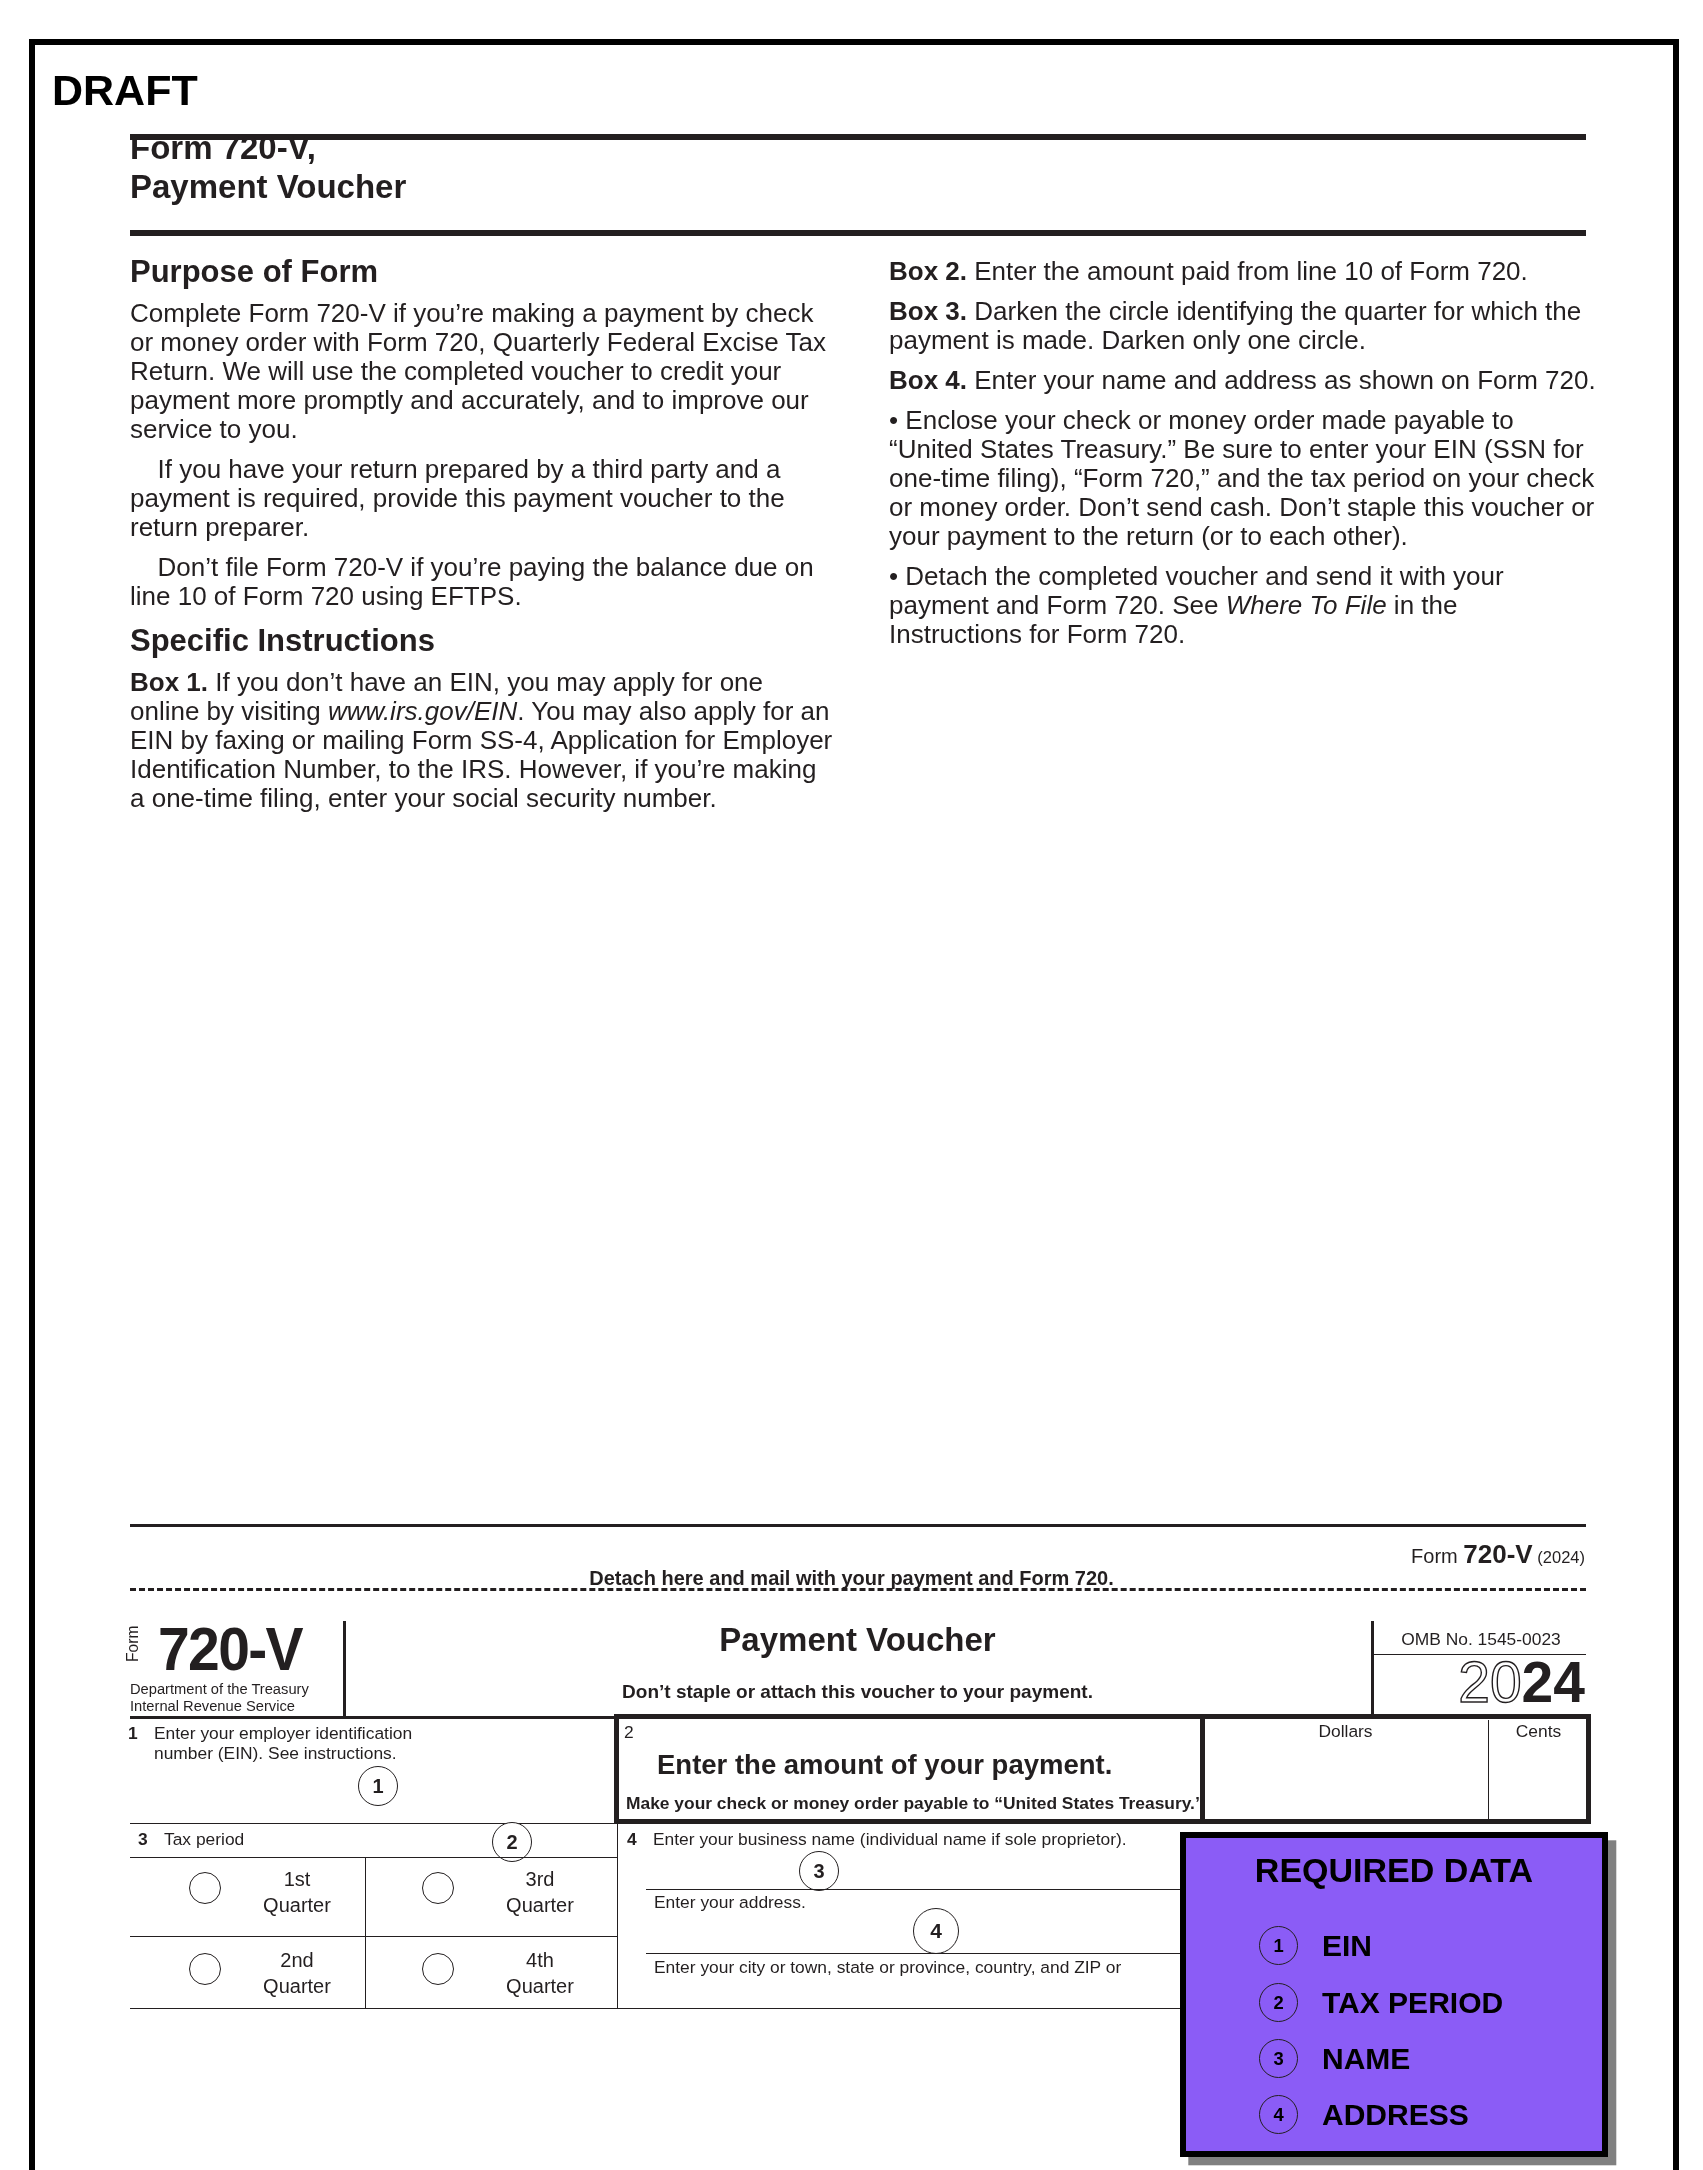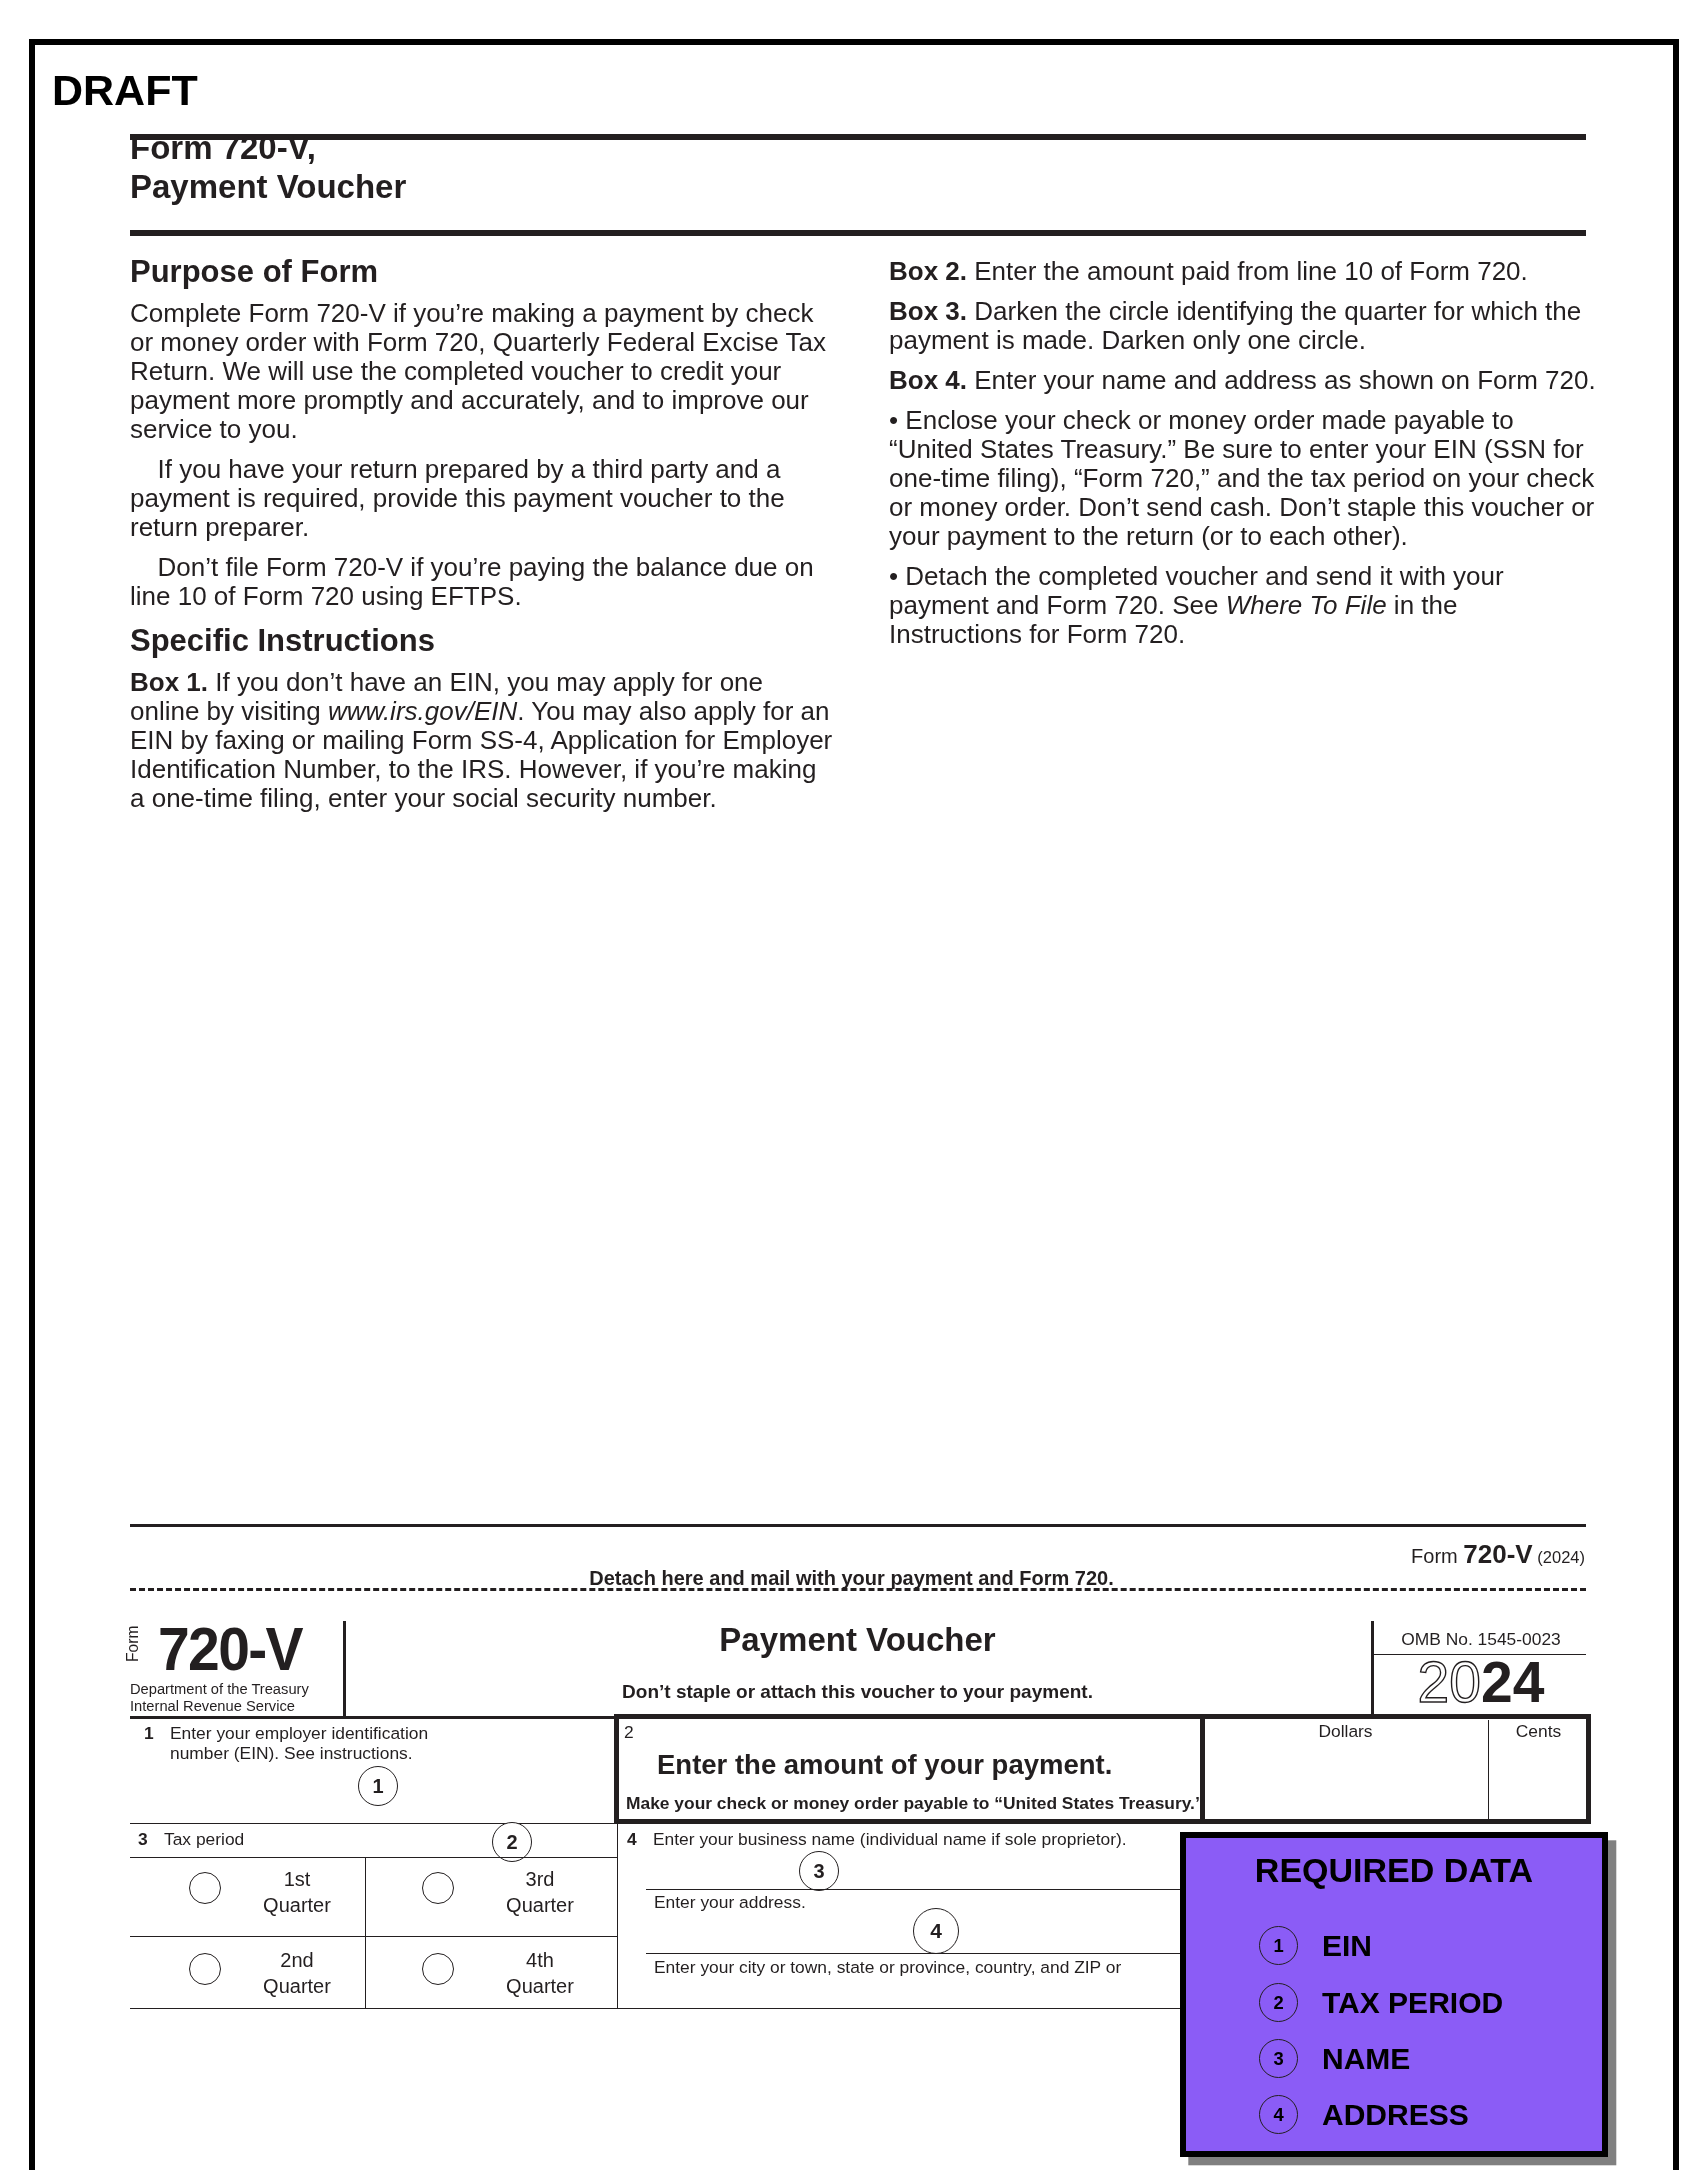--- a/index.html
+++ b/index.html
@@ -27,21 +27,21 @@
   .detach { left: 0; width: 1703px; text-align: center; top: 1567px; font-size: 20px; font-weight: bold; }
   .dash { left: 130px; top: 1588px; width: 1456px; height: 0; border-top: 3.7px dashed #231f20; }
   .logo-form { left: 124px; top: 1662px; font-size: 15.6px; transform: rotate(-90deg); transform-origin: left top; }
   .logo-num { left: 158px; top: 1618px; font-size: 62px; font-weight: bold; letter-spacing: -1.8px; line-height: 62px; transform: scaleX(0.92); transform-origin: left top; }
   .logo-dept { left: 130px; top: 1681px; font-size: 14.7px; line-height: 17.4px; }
   .vdiv { background: #231f20; width: 2.8px; }
   .hline { background: #231f20; height: 1.8px; }
   .pv-title { left: 343px; width: 1029px; text-align: center; top: 1621px; font-size: 33px; font-weight: bold; }
   .pv-sub { left: 343px; width: 1029px; text-align: center; top: 1681px; font-size: 19px; font-weight: bold; }
   .omb { left: 1377px; width: 208px; text-align: center; top: 1629px; font-size: 17.4px; }
-  .year { left: 1377px; width: 208px; text-align: center; top: 1653px; font-size: 57px; font-weight: bold; line-height: 59px; }
+  .year { left: 1377px; width: 208px; text-align: right; top: 1653px; font-size: 57px; font-weight: bold; line-height: 59px; }
   .year .outline { color: #fff; -webkit-text-stroke: 1.4px #231f20; font-weight: normal; }
   .fld-lbl { font-size: 17.4px; line-height: 20px; }
   .fld-num { font-weight: bold; display: inline-block; width: 26px; }
   .amount-box { left: 614px; top: 1714px; width: 977px; height: 110px; border: 5.5px solid #231f20; box-sizing: border-box; }
   .amt-2 { left: 624px; top: 1722px; font-size: 17.4px; }
   .amt-title { left: 657px; top: 1749px; font-size: 27.5px; font-weight: bold; }
   .amt-sub { left: 626px; top: 1793px; font-size: 17.4px; font-weight: bold; text-align: right; }
   .dollars { left: 1203px; width: 285px; top: 1721px; text-align: center; font-size: 17.4px; }
   .cents { left: 1488px; width: 101px; top: 1721px; text-align: center; font-size: 17.4px; }
   .circ { border: 1.8px solid #231f20; border-radius: 50%; box-sizing: border-box; display: flex; align-items: center; justify-content: center; font-weight: bold; background: transparent; }
@@ -99,21 +99,21 @@
 <div class="abs pv-title">Payment Voucher</div>
 <div class="abs pv-sub">Don’t staple or attach this voucher to your payment.</div>
 
 <div class="abs vdiv" style="left:1371px; top:1621px; height:97px;"></div>
 <div class="abs omb">OMB No. 1545-0023</div>
 <div class="abs hline" style="left:1374px; top:1654px; width:212px; height:0.9px;"></div>
 <div class="abs year"><span class="outline">20</span><span>24</span></div>
 
 <div class="abs hline" style="left:130px; top:1716px; width:487px; height:2.8px;"></div>
 
-<div class="abs fld-lbl" style="left:144px; top:1723px;">
+<div class="abs fld-lbl" style="left:128px; top:1723px;">
   <div><span class="fld-num">1</span><span>Enter your employer identification</span></div>
   <div style="padding-left:26px">number (EIN). See instructions.</div>
 </div>
 <div class="abs" style="left:130px; top:1763px; width:482px; height:57px;"></div>
 <div class="abs circ" style="left:358px; top:1766px; width:40px; height:40px; font-size:20px;">1</div>
 <div class="abs hline" style="left:130px; top:1823px; width:487px; height:0.9px;"></div>
 
 <div class="abs amount-box"></div>
 <div class="abs vdiv" style="left:1200px; top:1714px; height:110px; width:4.6px;"></div>
 <div class="abs vdiv" style="left:1488px; top:1720px; height:99px; width:0.9px;"></div>

